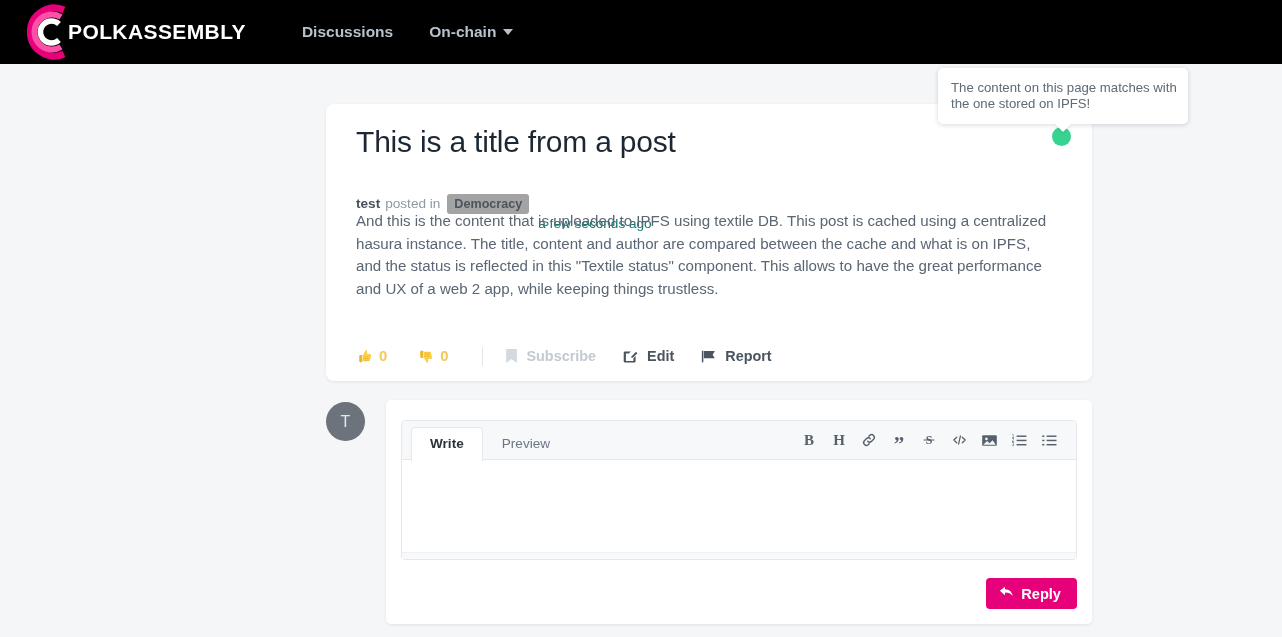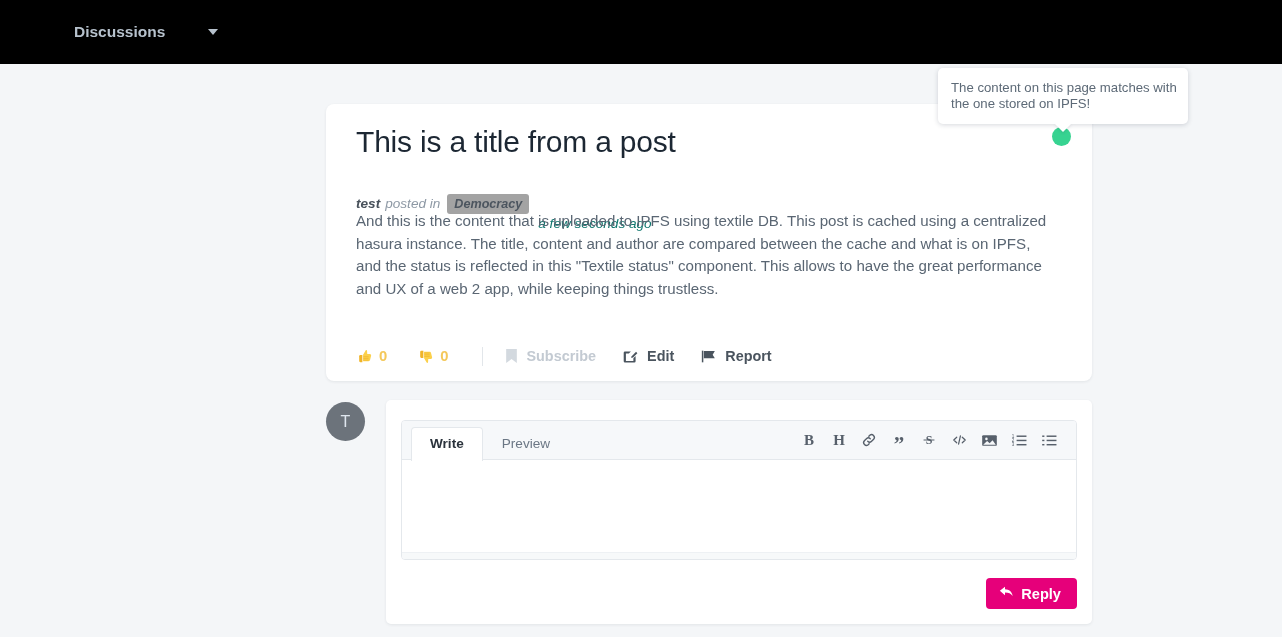--- a/index.html
+++ b/index.html
@@ -138,21 +138,20 @@
     text-align: center;
   }
   .post-meta {
     position: absolute;
     left: 30px;
     top: 72px;
     font-size: 13.6px;
     color: #8e99a5;
     display: flex;
     align-items: center;
-    font-style: italic;
   }
   .meta-author {
     color: #49525c;
     font-weight: 700;
     margin-right: 5px;
   }
   .meta-postedin { margin-right: 7px; }
   .meta-badge {
     background: #a3a3a3;
     color: #4c555f;
@@ -335,25 +334,38 @@
     display: flex;
     align-items: center;
     cursor: pointer;
   }
   .reply-btn .act-label { margin-left: 7px; }
 </style>
 </head>
 <body>
 
 <div class="navbar">
+  <div class="brand">
+    <div class="brand-logo">
+      <svg width="62" height="62" viewBox="0 0 62 62" aria-hidden="true">
+        <g fill="none" stroke-linecap="butt">
+          <path d="M46 9 A24 24 0 1 0 46 53" stroke="#e6007a" stroke-width="7"></path>
+          <path d="M43 16 A17.5 17.5 0 1 0 43 46" stroke="#ff4fa8" stroke-width="6"></path>
+          <path d="M41 23 A11 11 0 1 0 41 39" stroke="#ffffff" stroke-width="5.5"></path>
+        </g>
+      </svg>
+    </div>
+    <div class="brand-name">POLKASSEMBLY</div>
+  </div>
   <div class="nav-links">
     <div class="nav-link">
       <span>Discussions</span>
     </div>
     <div class="nav-link">
+      <span>On-chain</span>
       <span class="caret"></span>
     </div>
   </div>
 </div>
 
 <div class="tooltip">
   <span>The content on this page matches with the one stored on IPFS!</span>
 </div>
 
 <div class="post-card">

